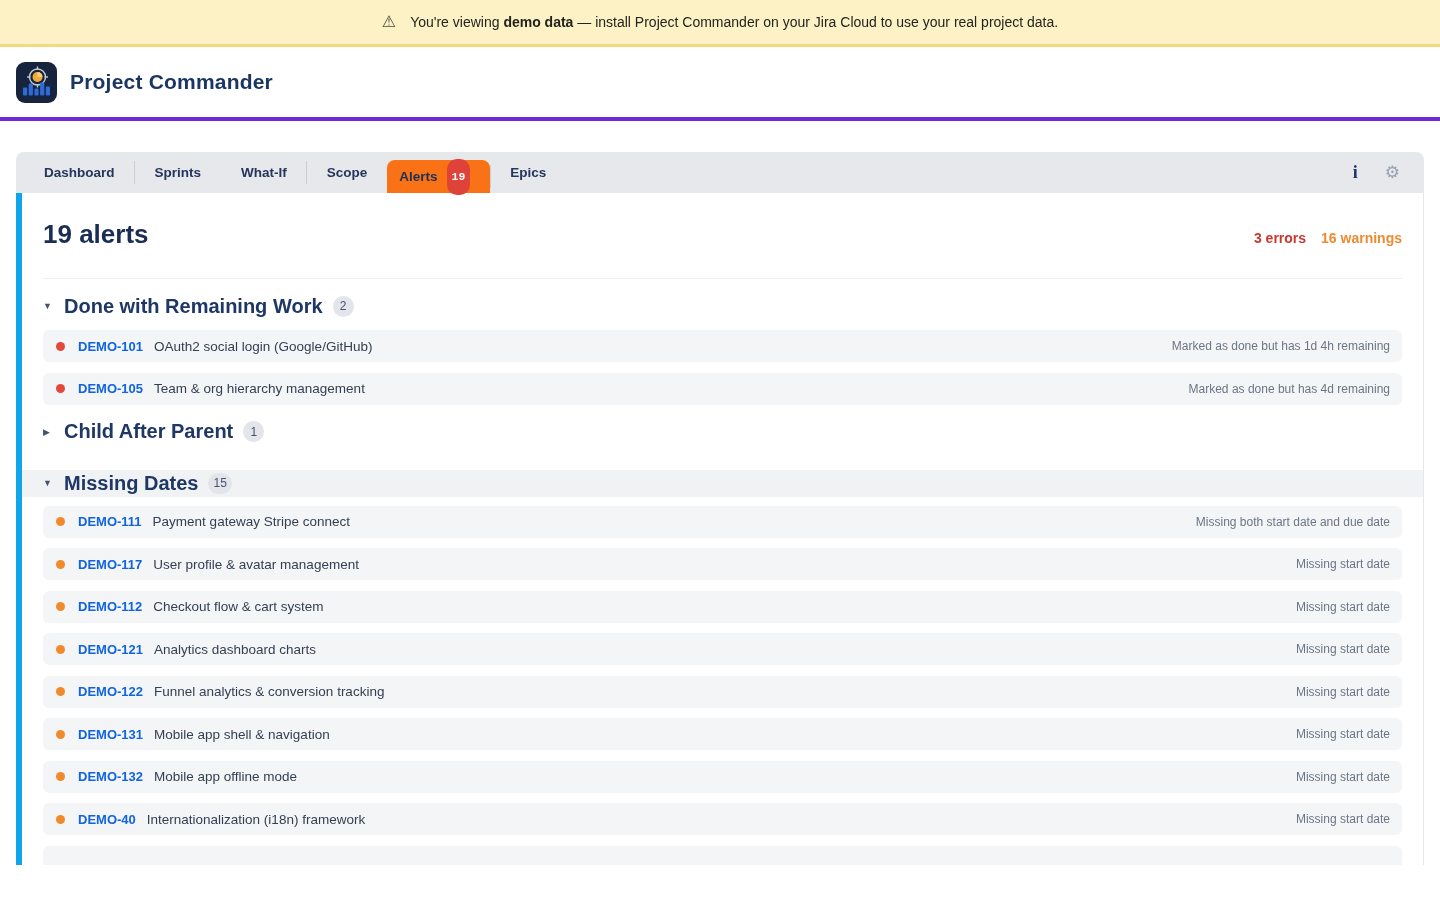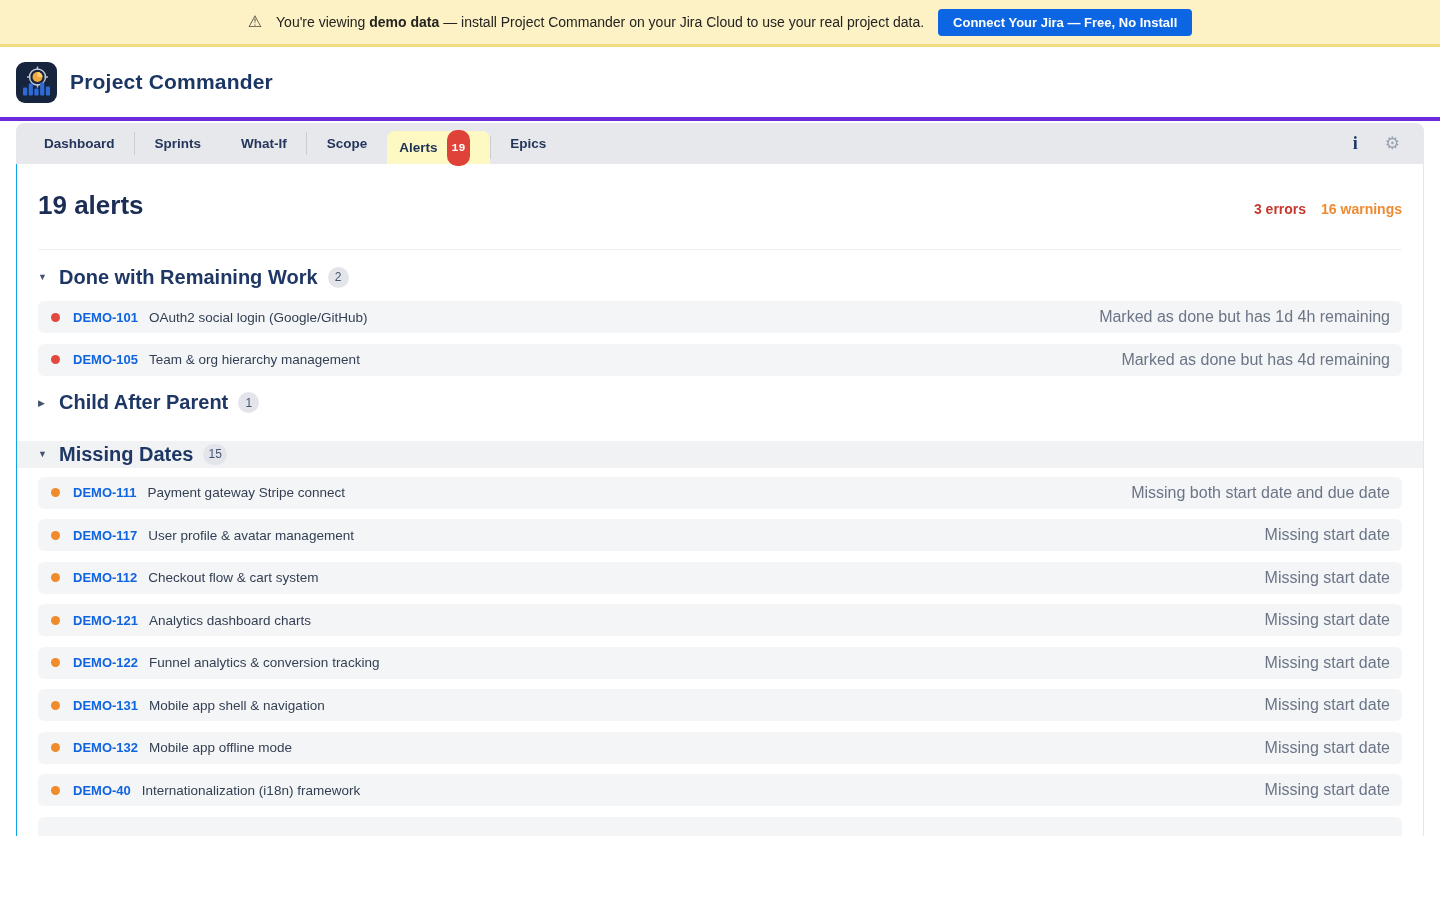--- a/index.html
+++ b/index.html
@@ -14,36 +14,36 @@
   .banner .txt b { font-weight:700; }
   .connect-btn { background:#0C66E4; color:#fff; border:none; border-radius:4px; height:27px;
                  padding:0 15px; font-size:13px; font-weight:700; font-family:inherit; cursor:pointer; }
 
   
   .app-header { height:74px; display:flex; align-items:center; padding:0 16px; border-bottom:4px solid #6d28d9; background:#fff; }
   .logo { width:41px; height:41px; margin-right:13px; display:block; }
   .app-title { font-size:21px; font-weight:700; color:#1C3664; letter-spacing:.2px; }
 
   
-  .shell { margin:2px 16px 0; }
+  .shell { margin:31px 16px 0; }
   .tabstrip { background:#E7E8EB; height:41px; border-radius:8px 8px 0 0; display:flex;
               align-items:flex-end; padding-left:8px; position:relative; }
   .tab { position:relative; height:41px; display:flex; align-items:center; gap:9px; padding:0 20px;
          font-size:13.5px; font-weight:600; color:#24365C; cursor:pointer; }
   .tab.divider::after { content:""; position:absolute; right:0; top:9px; width:1px; height:23px; background:#C9CDD5; }
-  .tab.active { background:#fef9c3; height:33px; border-radius:8px 8px 0 0; color:#1D3057;padding-left:12px; }
+  .tab.active { background:#f97316; height:33px; border-radius:8px 8px 0 0; color:#1D3057;padding-left:12px; }
   .tab.active.divider::after { top:5px; right:-1px; }
   .tab-badge { background:#DE4238; color:#fff; font-size:11.5px; font-weight:700; min-width:22px; height:36px;
                padding:0 5px; border-radius:10px; display:inline-flex; align-items:center; justify-content:center;font-family:Liberation Mono, monospace; }
   .strip-icons { position:absolute; right:24px; top:0; height:41px; display:flex; align-items:center; gap:27px; }
   .info-i { font-family:"Liberation Serif","DejaVu Serif",serif; font-weight:700; font-size:18px; color:#1E3765; cursor:pointer; }
   .gear { font-size:17px; color:#97A1B1; cursor:pointer; line-height:1; }
 
   
-  .card { background:#fff; border-left:1px solid #0ea5e9; border-right:1px solid #E5E7EA;
+  .card { background:#fff; border-left:6px solid #0ea5e9; border-right:1px solid #E5E7EA;
           height:672px; overflow:hidden; padding:26px 21px 0; }
   .summary-row { display:flex; align-items:baseline; }
   .page-title { font-size:26px; font-weight:700; color:#1B2D55; }
   .spacer { flex:1; }
   .errors { font-size:14px; font-weight:700; color:#C9372C; }
   .warnings { font-size:14px; font-weight:700; color:#EE8A31; margin-left:15px; }
   .sections { border-top:1px solid #EEEFF2; margin-top:28px; }
 
   .sec-header { display:flex; align-items:center; height:26px; margin-top:14px; cursor:pointer; }
   .sec-header.band { background:#F1F2F4; height:27px; margin-left:-21px; margin-right:-21px;
@@ -55,29 +55,28 @@
   .sec-items { margin-top:11px; }
   .sec-items.tight { margin-top:9px; }
 
   .alert-row { height:32px; background:#F4F5F7; border-radius:6px; display:flex; align-items:center;
                padding:0 12px 0 13px; margin-bottom:10.5px; cursor:pointer; }
   .dot { width:9px; height:9px; border-radius:50%; margin-right:13px; flex:none; }
   .dot.error { background:#E2483D; }
   .dot.warning { background:#F18A2B; }
   .row-key { font-size:13px; font-weight:700; color:#1064E0; margin-right:11px; white-space:nowrap; }
   .row-summary { font-size:13.5px; color:#333F52; }
-  .row-msg { margin-left:auto; font-size:16px; color:#6B7586; white-space:nowrap; }
+  .row-msg { margin-left:auto; font-size:12px; color:#6B7586; white-space:nowrap; }
 </style>
 </head>
 <body>
 
 <div class="banner">
   <span class="warn">⚠</span>
   <span class="txt"><span>You're viewing </span><b>demo data</b><span> — install Project Commander on your Jira Cloud to use your real project data.</span></span>
-  <button class="connect-btn">Connect Your Jira — Free, No Install</button>
 </div>
 
 <div class="app-header">
   <svg class="logo" viewBox="0 0 41 41" aria-hidden="true">
     <rect width="41" height="41" rx="9" fill="#16243D"></rect>
     <g stroke="#C2C9D4" stroke-width="1.4" fill="none">
       <circle cx="21.5" cy="15" r="8"></circle>
       <line x1="21.5" y1="4.5" x2="21.5" y2="8"></line>
       <line x1="21.5" y1="22" x2="21.5" y2="25.5"></line>
       <line x1="11" y1="15" x2="14.5" y2="15"></line>

